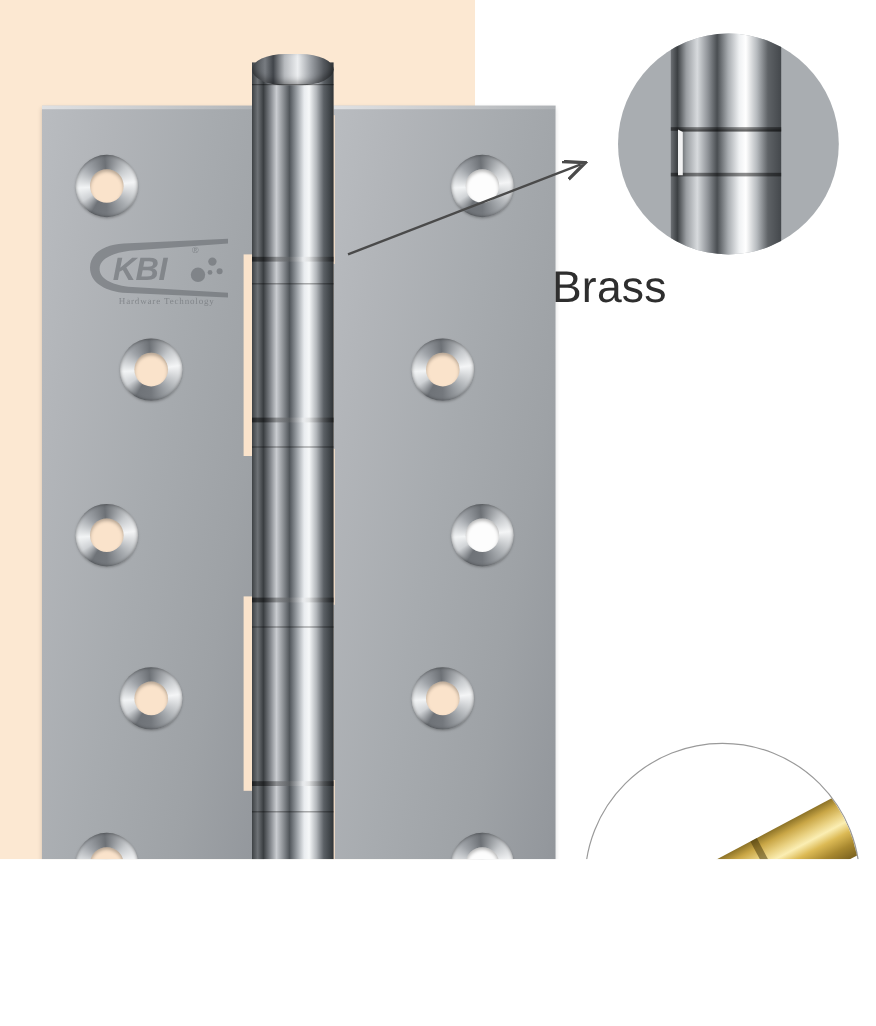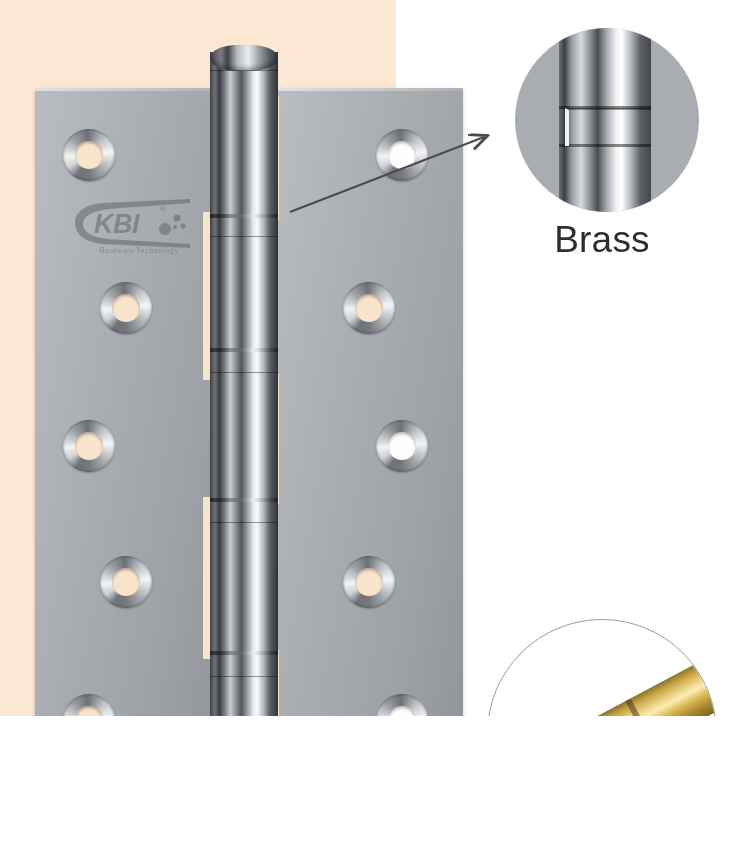--- a/index.html
+++ b/index.html
@@ -269,23 +269,23 @@
   .arrow-svg {
     position: absolute;
     left: 0; top: 0;
     width: 730px; height: 855px;
     pointer-events: none;
   }
 
   
   .caption {
     position: absolute;
-    left: 488px; top: 218px;
+    left: 460px; top: 218px;
     width: 228px;
-    text-align: center;
+    text-align: left;
     font-family: "Liberation Sans", sans-serif;
     font-size: 37px;
     line-height: 1.17;
     color: #2e2e2e;
     font-weight: 400;
     letter-spacing: .2px;
   }
 </style>
 </head>
 <body>

